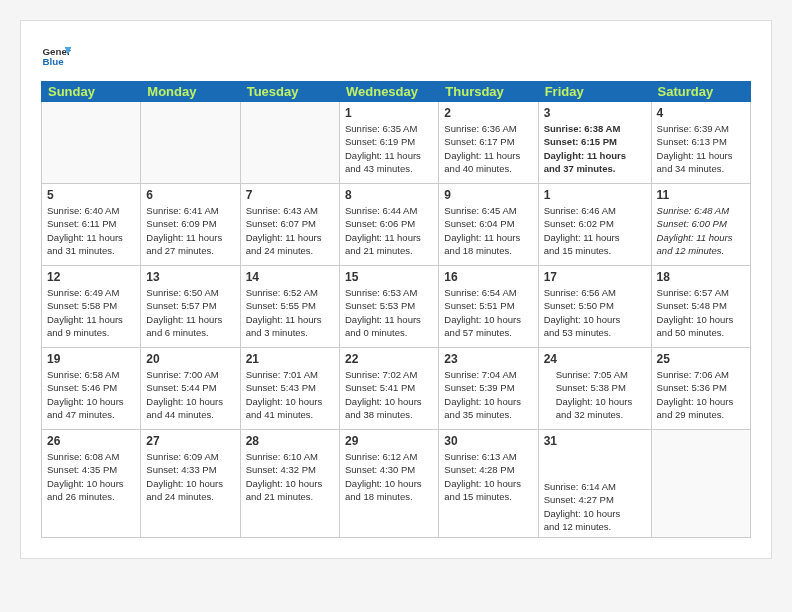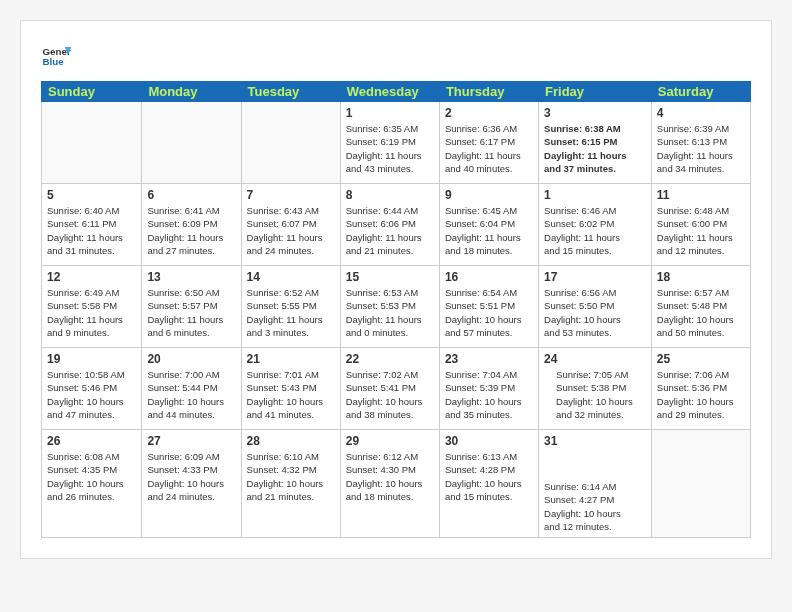--- a/index.html
+++ b/index.html
@@ -182,21 +182,21 @@
           </td>
           <td class="day-cell">
             <span class="day-num">1</span>
             <div class="info" style="white-space: pre-line;">Sunrise: 6:46 AM
 Sunset: 6:02 PM
 Daylight: 11 hours
 and 15 minutes.</div>
           </td>
           <td class="day-cell">
             <span class="day-num">11</span>
-            <div class="info" style="white-space: pre-line;">Sunrise: 6:48 AM
+            <div class="info" style="white-space: pre-line; font-style: italic;">Sunrise: 6:48 AM
 Sunset: 6:00 PM
 Daylight: 11 hours
 and 12 minutes.</div>
           </td>
         </tr>
         <tr>
           <td class="day-cell">
             <span class="day-num">12</span>
             <div class="info" style="white-space: pre-line;">Sunrise: 6:49 AM
 Sunset: 5:58 PM
@@ -242,21 +242,21 @@
             <span class="day-num">18</span>
             <div class="info" style="white-space: pre-line;">Sunrise: 6:57 AM
 Sunset: 5:48 PM
 Daylight: 10 hours
 and 50 minutes.</div>
           </td>
         </tr>
         <tr>
           <td class="day-cell">
             <span class="day-num">19</span>
-            <div class="info" style="white-space: pre-line;">Sunrise: 10:58 AM
+            <div class="info" style="white-space: pre-line;">Sunrise: 6:58 AM
 Sunset: 5:46 PM
 Daylight: 10 hours
 and 47 minutes.</div>
           </td>
           <td class="day-cell">
             <span class="day-num">20</span>
             <div class="info" style="white-space: pre-line;">Sunrise: 7:00 AM
 Sunset: 5:44 PM
 Daylight: 10 hours
 and 44 minutes.</div>

